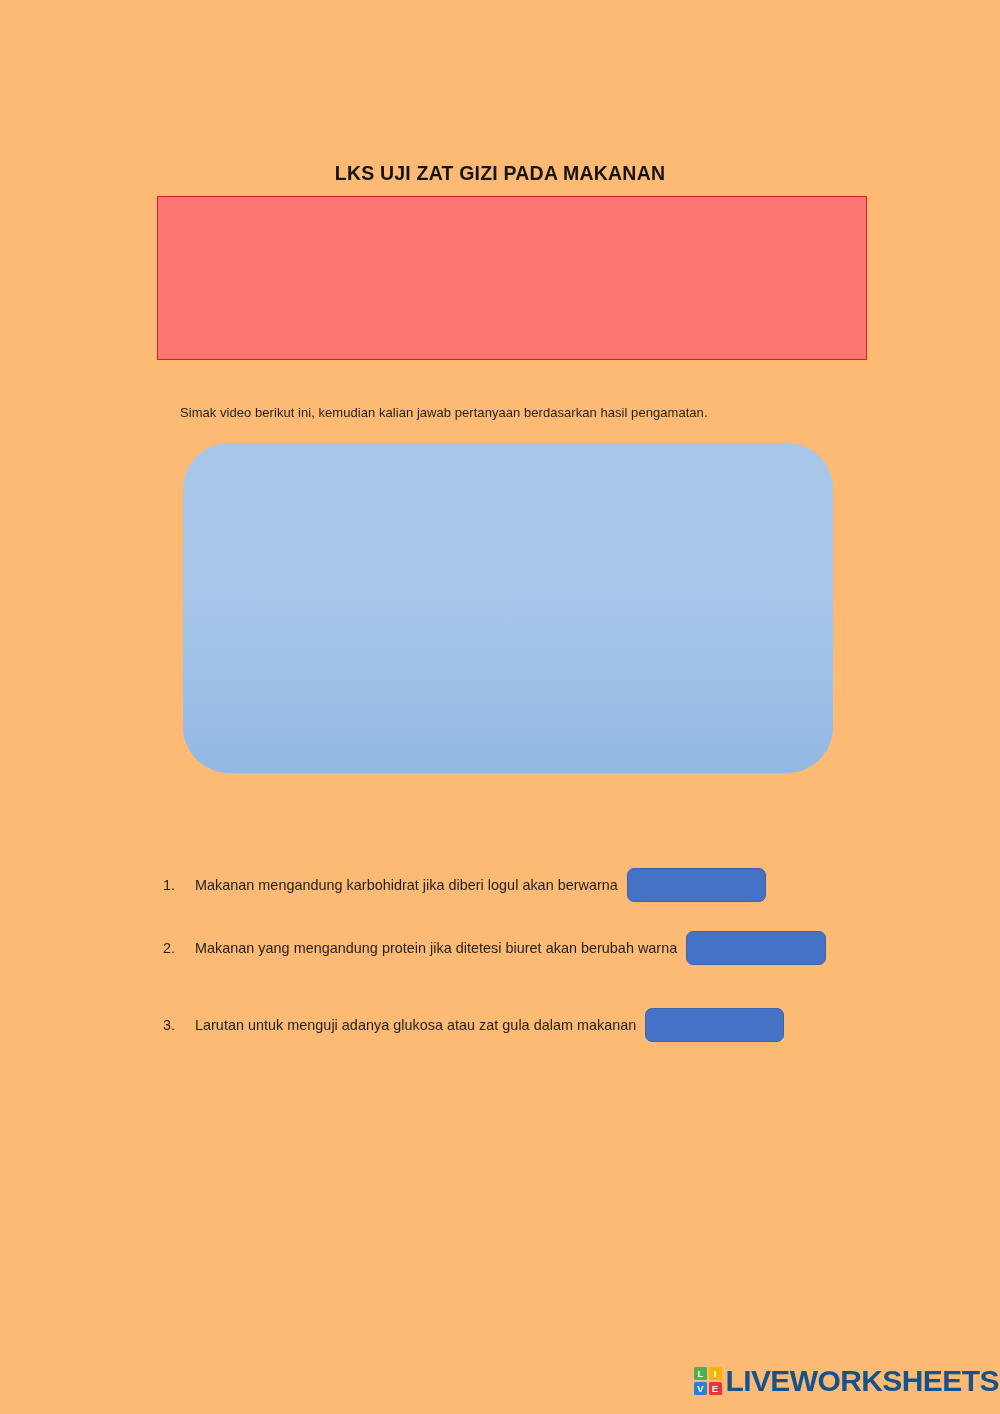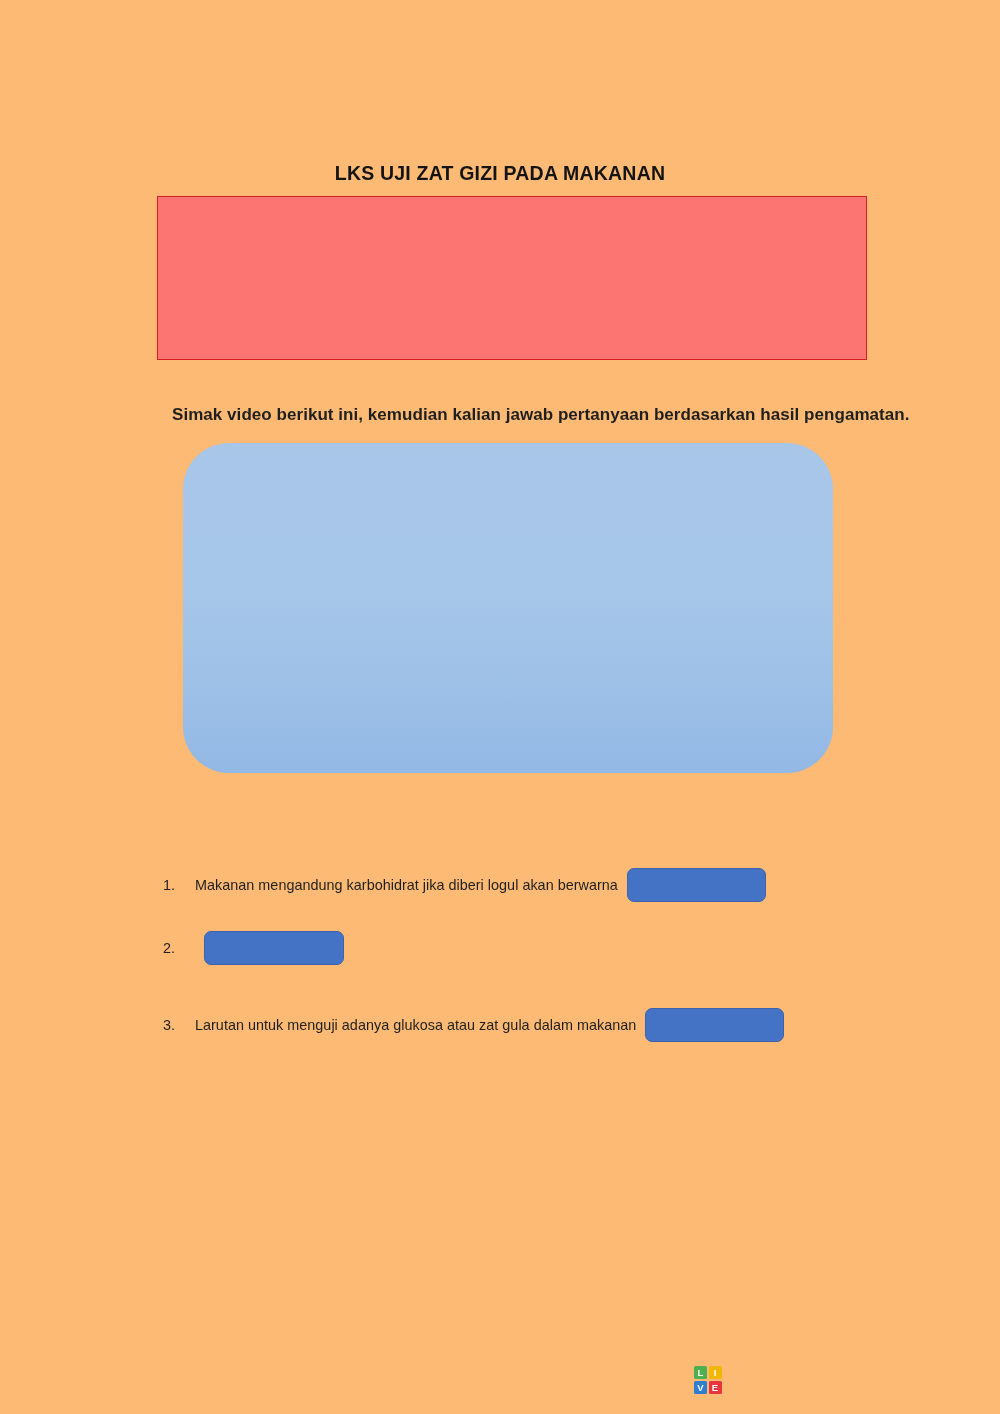--- a/index.html
+++ b/index.html
@@ -42,25 +42,25 @@
     width: 710px;
     height: 164px;
     background: #fd7573;
     border: 1.5px solid #d51f24;
     box-sizing: border-box;
   }
 
   
   .instruction-text {
     position: absolute;
-    left: 172px;
+    left: 180px;
     top: 405px;
     width: 760px;
-    font-size: 17px;
-    font-weight: 700;
+    font-size: 13px;
+    font-weight: 400;
     color: #1f1f1f;
     letter-spacing: 0.05px;
   }
 
   
   .video-placeholder {
     position: absolute;
     left: 183px;
     top: 443px;
     width: 650px;
@@ -169,31 +169,33 @@
 
 
   <div class="question-row q1">
     <span class="question-number">1.</span>
     <span class="question-text">Makanan mengandung karbohidrat jika diberi logul akan berwarna</span>
     <span class="answer-dropdown dd-w1"></span>
   </div>
 
   <div class="question-row q2">
     <span class="question-number">2.</span>
+    <span class="question-text">Makanan yang mengandung protein jika ditetesi biuret akan berubah warna</span>
     <span class="answer-dropdown dd-w2"></span>
   </div>
 
   <div class="question-row q3">
     <span class="question-number">3.</span>
     <span class="question-text">Larutan untuk menguji adanya glukosa atau zat gula dalam makanan</span>
     <span class="answer-dropdown dd-w3"></span>
   </div>
 
   <div class="lw-logo">
     <div class="lw-tiles">
       <span class="lw-tile lw-tile-l">L</span>
       <span class="lw-tile lw-tile-i">I</span>
       <span class="lw-tile lw-tile-v">V</span>
       <span class="lw-tile lw-tile-e">E</span>
     </div>
+    <span class="lw-wordmark">LIVEWORKSHEETS</span>
   </div>
 
 </div>
 
 </body></html>

